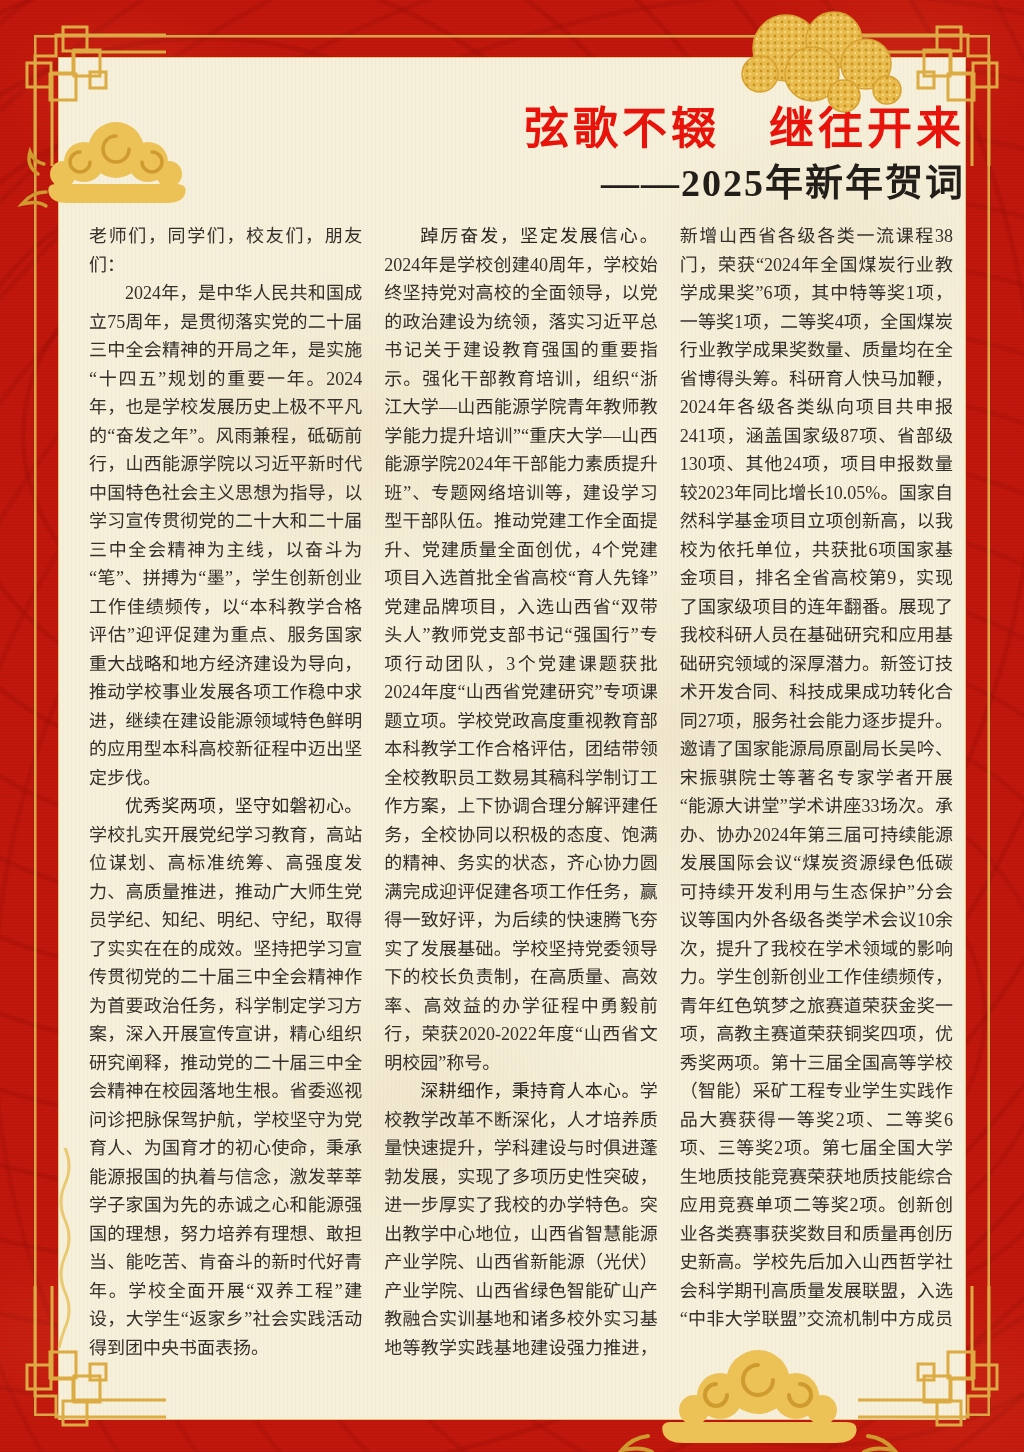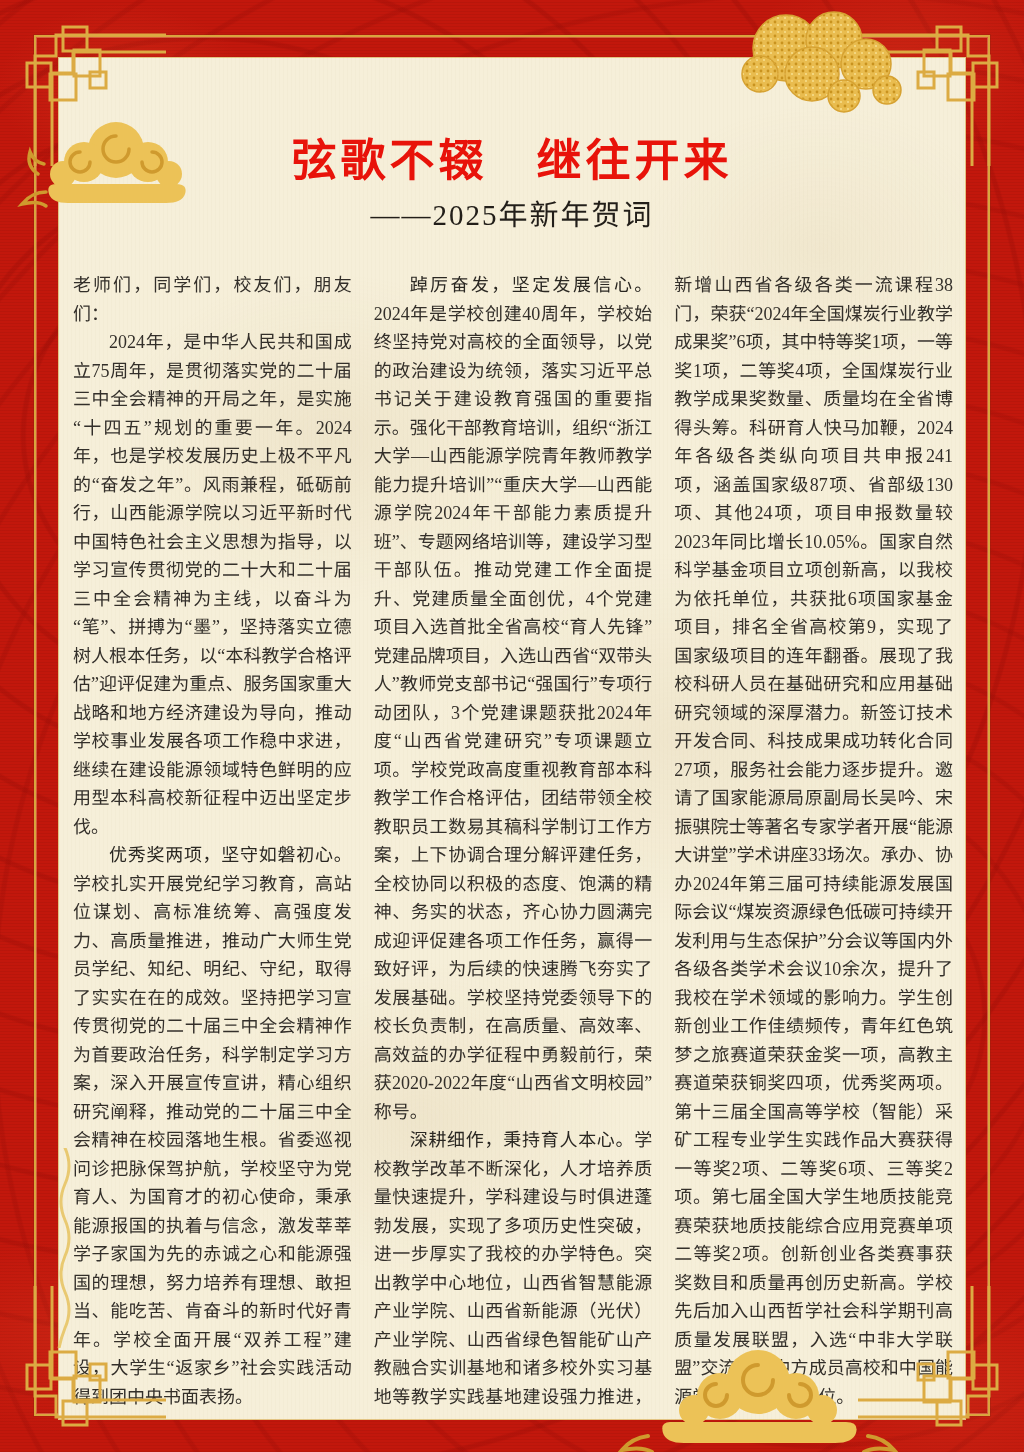--- a/index.html
+++ b/index.html
@@ -47,33 +47,33 @@
   .corner.tr{right:16px;top:16px;transform:scaleX(-1);}
   .corner.bl{left:16px;bottom:16px;transform:scaleY(-1);}
   .corner.br{right:16px;bottom:16px;transform:scale(-1,-1);}
   
   .cloud{position:absolute;z-index:6;}
   .cloud.tl{left:16px;top:112px;width:185px;height:110px;}
   .cloud.tr{left:724px;top:6px;width:190px;height:112px;}
   .cloud.bottom{left:608px;top:1338px;width:300px;height:122px;}
   .squiggle{position:absolute;left:56px;top:1148px;width:18px;height:200px;z-index:4;opacity:.8;}
   
-  .header{ text-align:center; padding-top:42px;margin-top:32px; }
+  .header{ text-align:right; padding-top:42px; }
   .title{
     font-size:45px;font-weight:bold;color:#e8130a;letter-spacing:4px;
     line-height:58px;
   }
   .subtitle{
-    font-size:29px;font-weight:normal;color:#221e19;letter-spacing:2px;
+    font-size:38px;font-weight:bold;color:#221e19;letter-spacing:2px;
     line-height:42px;margin-top:4px;
   }
   
   .article{
-    margin-top:35px;
-    padding:0 12px 0 14px;
+    margin-top:18px;
+    padding:0 12px 0 30px;
     height:1156px;
     column-count:3;
     column-gap:22px;
     column-fill:auto;
     font-size:18px;
     line-height:28.5px;
     color:#332f2a;
     text-align:justify;
   }
   .para{margin:0;text-indent:2em;}
@@ -141,21 +141,21 @@
 
 <div class="paper">
   <div class="header">
     <div class="title">弦歌不辍　继往开来</div>
     <div class="subtitle">——2025年新年贺词</div>
   </div>
 
   <div class="article">
 
   <p class="para noindent">老师们，同学们，校友们，朋友们：</p>
-      <p class="para">2024年，是中华人民共和国成立75周年，是贯彻落实党的二十届三中全会精神的开局之年，是实施“十四五”规划的重要一年。2024年，也是学校发展历史上极不平凡的“奋发之年”。风雨兼程，砥砺前行，山西能源学院以习近平新时代中国特色社会主义思想为指导，以学习宣传贯彻党的二十大和二十届三中全会精神为主线，以奋斗为“笔”、拼搏为“墨”，坚持落实立德树人根本任务，以“本科教学合格评估”迎评促建为重点、服务国家重大战略和地方经济建设为导向，推动学校事业发展各项工作稳中求进，继续在建设能源领域特色鲜明的应用型本科高校新征程中迈出坚定步伐。</p>
+      <p class="para">2024年，是中华人民共和国成立75周年，是贯彻落实党的二十届三中全会精神的开局之年，是实施“十四五”规划的重要一年。2024年，也是学校发展历史上极不平凡的“奋发之年”。风雨兼程，砥砺前行，山西能源学院以习近平新时代中国特色社会主义思想为指导，以学习宣传贯彻党的二十大和二十届三中全会精神为主线，以奋斗为“笔”、拼搏为“墨”，学生创新创业工作佳绩频传，以“本科教学合格评估”迎评促建为重点、服务国家重大战略和地方经济建设为导向，推动学校事业发展各项工作稳中求进，继续在建设能源领域特色鲜明的应用型本科高校新征程中迈出坚定步伐。</p>
       <p class="para"><b>优秀奖两项，坚守如磐初心。</b>学校扎实开展党纪学习教育，高站位谋划、高标准统筹、高强度发力、高质量推进，推动广大师生党员学纪、知纪、明纪、守纪，取得了实实在在的成效。坚持把学习宣传贯彻党的二十届三中全会精神作为首要政治任务，科学制定学习方案，深入开展宣传宣讲，精心组织研究阐释，推动党的二十届三中全会精神在校园落地生根。省委巡视问诊把脉保驾护航，学校坚守为党育人、为国育才的初心使命，秉承能源报国的执着与信念，激发莘莘学子家国为先的赤诚之心和能源强国的理想，努力培养有理想、敢担当、能吃苦、肯奋斗的新时代好青年。学校全面开展“双养工程”建设，大学生“返家乡”社会实践活动得到团中央书面表扬。</p>
       <p class="para"><b>踔厉奋发，坚定发展信心。</b>2024年是学校创建40周年，学校始终坚持党对高校的全面领导，以党的政治建设为统领，落实习近平总书记关于建设教育强国的重要指示。强化干部教育培训，组织“浙江大学—山西能源学院青年教师教学能力提升培训”“重庆大学—山西能源学院2024年干部能力素质提升班”、专题网络培训等，建设学习型干部队伍。推动党建工作全面提升、党建质量全面创优，4个党建项目入选首批全省高校“育人先锋”党建品牌项目，入选山西省“双带头人”教师党支部书记“强国行”专项行动团队，3个党建课题获批2024年度“山西省党建研究”专项课题立项。学校党政高度重视教育部本科教学工作合格评估，团结带领全校教职员工数易其稿科学制订工作方案，上下协调合理分解评建任务，全校协同以积极的态度、饱满的精神、务实的状态，齐心协力圆满完成迎评促建各项工作任务，赢得一致好评，为后续的快速腾飞夯实了发展基础。学校坚持党委领导下的校长负责制，在高质量、高效率、高效益的办学征程中勇毅前行，荣获2020-2022年度“山西省文明校园”称号。</p>
       <p class="para"><b>深耕细作，秉持育人本心。</b>学校教学改革不断深化，人才培养质量快速提升，学科建设与时俱进蓬勃发展，实现了多项历史性突破，进一步厚实了我校的办学特色。突出教学中心地位，山西省智慧能源产业学院、山西省新能源（光伏）产业学院、山西省绿色智能矿山产教融合实训基地和诸多校外实习基地等教学实践基地建设强力推进，新增山西省各级各类一流课程38门，荣获“2024年全国煤炭行业教学成果奖”6项，其中特等奖1项，一等奖1项，二等奖4项，全国煤炭行业教学成果奖数量、质量均在全省博得头筹。科研育人快马加鞭，2024年各级各类纵向项目共申报241项，涵盖国家级87项、省部级130项、其他24项，项目申报数量较2023年同比增长10.05%。国家自然科学基金项目立项创新高，以我校为依托单位，共获批6项国家基金项目，排名全省高校第9，实现了国家级项目的连年翻番。展现了我校科研人员在基础研究和应用基础研究领域的深厚潜力。新签订技术开发合同、科技成果成功转化合同27项，服务社会能力逐步提升。邀请了国家能源局原副局长吴吟、宋振骐院士等著名专家学者开展“能源大讲堂”学术讲座33场次。承办、协办2024年第三届可持续能源发展国际会议“煤炭资源绿色低碳可持续开发利用与生态保护”分会议等国内外各级各类学术会议10余次，提升了我校在学术领域的影响力。学生创新创业工作佳绩频传，青年红色筑梦之旅赛道荣获金奖一项，高教主赛道荣获铜奖四项，优秀奖两项。第十三届全国高等学校（智能）采矿工程专业学生实践作品大赛获得一等奖2项、二等奖6项、三等奖2项。第七届全国大学生地质技能竞赛荣获地质技能综合应用竞赛单项二等奖2项。创新创业各类赛事获奖数目和质量再创历史新高。学校先后加入山西哲学社会科学期刊高质量发展联盟，入选“中非大学联盟”交流机制中方成员高校和中国能源学会副理事长单位。</p>
     </div>
 
 </div>
 
 <div class="cloud tl">
   <svg viewBox="0 0 185 110" width="185" height="110">
     <g fill="#ecc257">

